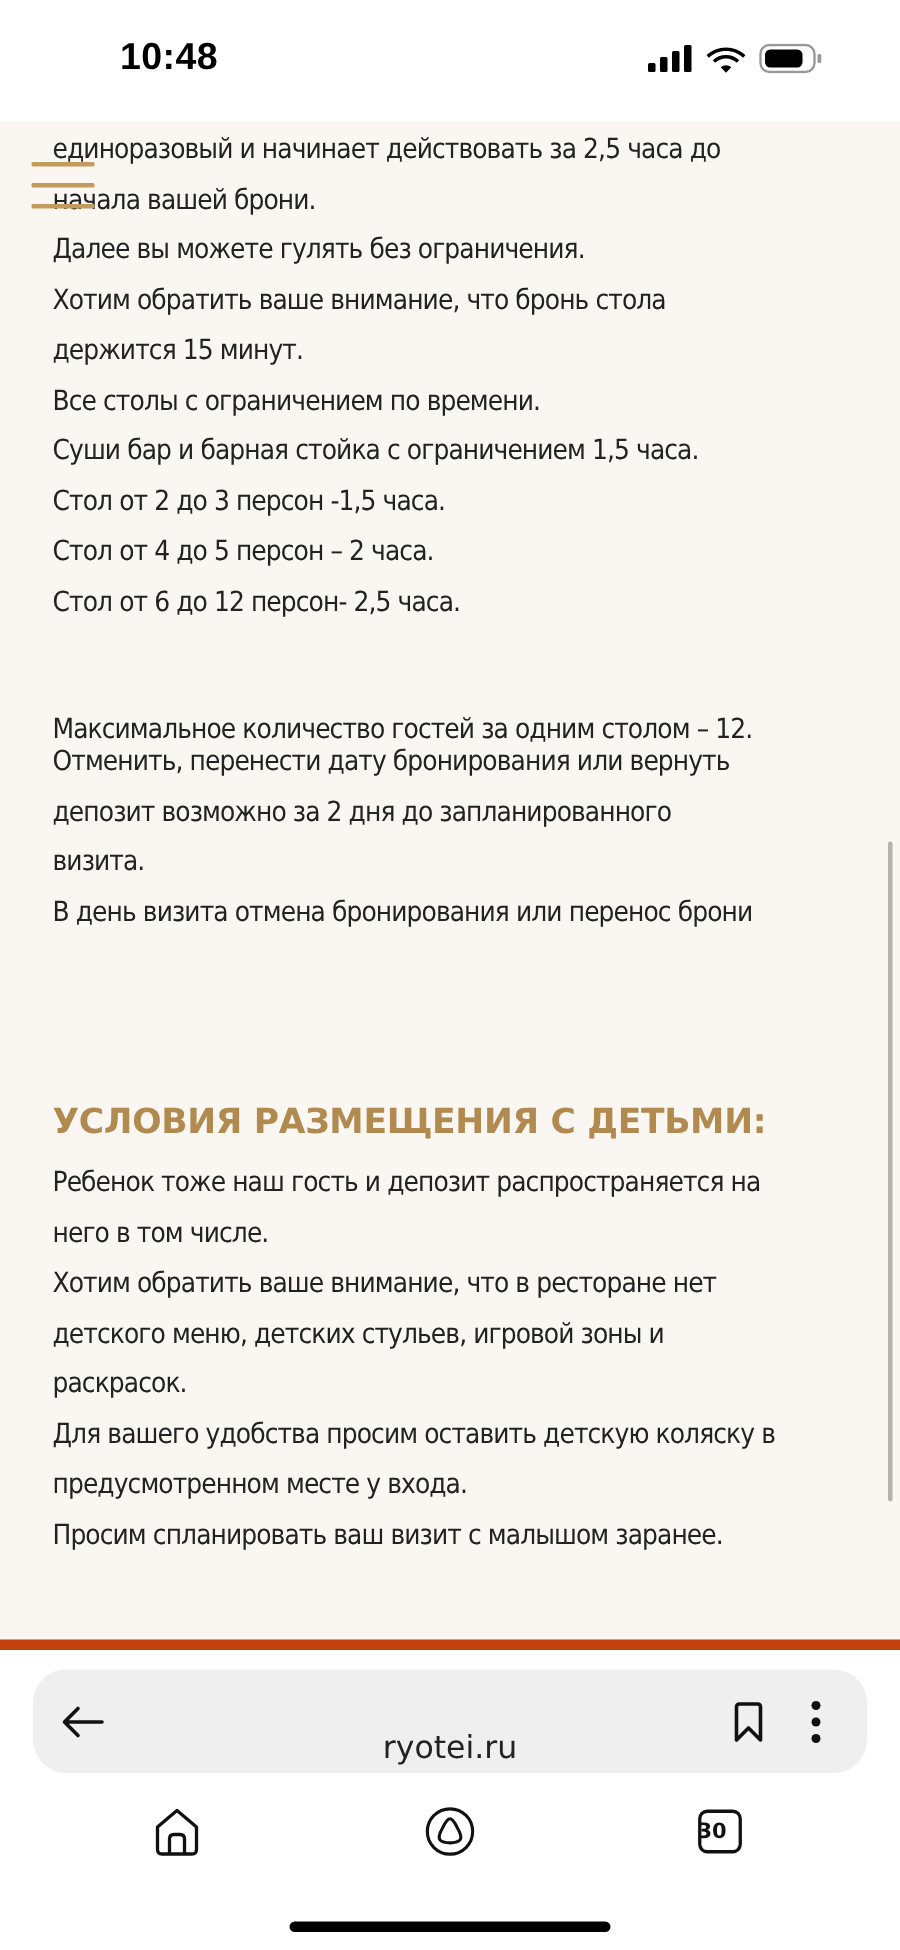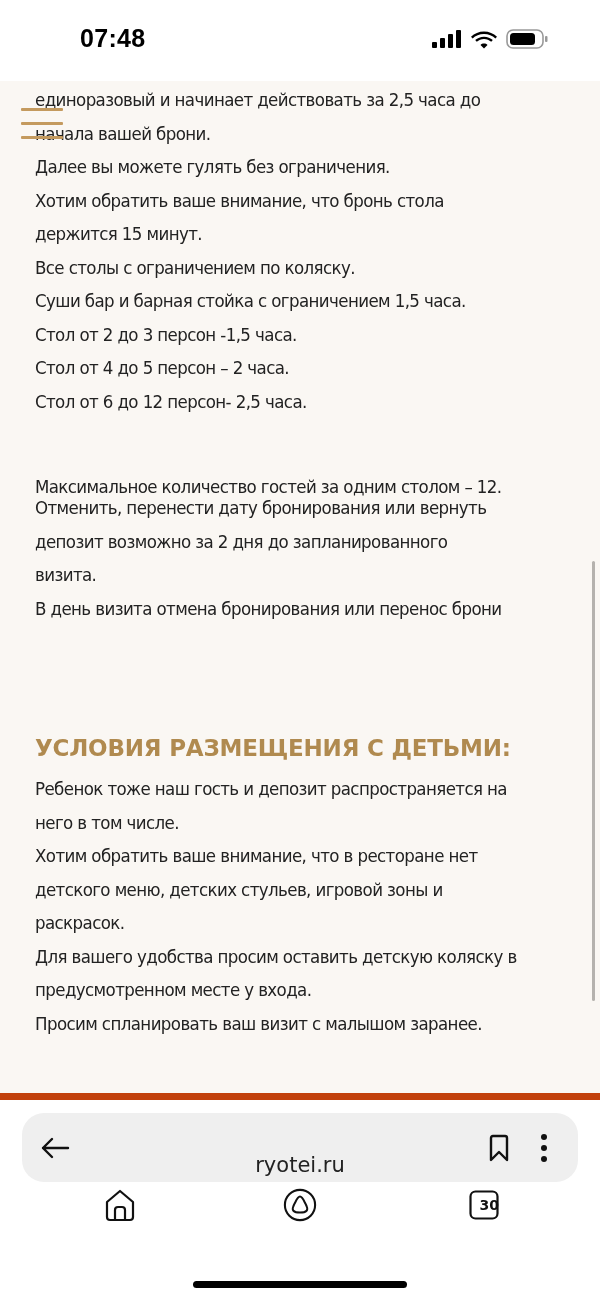--- a/index.html
+++ b/index.html
@@ -21,29 +21,29 @@
   .hamburger span { position: absolute; left: 0; width: 42px; height: 3px; background: #c49a5e; border-radius: 1px; }
 
   .scrollbar { position: absolute; right: 5px; top: 480px; width: 3px; height: 440px; background: #b5b2ae; border-radius: 2px; }
 
   
   .browser-bar { position: absolute; left: 0; top: 1100px; width: 600px; height: 200px; background: #ffffff; }
   .url-pill { position: absolute; left: 22px; top: 13px; width: 556px; height: 69px; background: #efefef; border-radius: 22px; }
   .url-text { position: absolute; left: 0; right: 0; top: 22px; text-align: center; font-family: "DejaVu Sans", sans-serif; font-size: 21px; color: #222; margin-top: 18px; }
   .pill-icon { position: absolute; top: 21px; width: 30px; height: 28px; display: flex; align-items: center; justify-content: center; cursor: pointer; }
 
-  .nav-icon { position: absolute; top: 87px; width: 34px; height: 36px; display: flex; align-items: center; justify-content: flex-end; cursor: pointer; }
+  .nav-icon { position: absolute; top: 103px; width: 34px; height: 36px; display: flex; align-items: center; justify-content: flex-start; cursor: pointer; }
   .tab-count { font-family: "DejaVu Sans", sans-serif; font-weight: bold; font-size: 14px; color: #111; }
   .home-indicator { position: absolute; left: 193px; top: 181px; width: 214px; height: 7px; background: #000; border-radius: 4px; }
 </style>
 </head>
 <body>
 
 <div class="status-bar">
-  <div class="status-time">07:48</div>
+  <div class="status-time">10:48</div>
   <div class="status-icons">
     <span>
       <svg width="30" height="18" viewBox="0 0 30 18">
         <rect x="0" y="12" width="5" height="6" rx="1" fill="#000"></rect>
         <rect x="8" y="8" width="5" height="10" rx="1" fill="#000"></rect>
         <rect x="16" y="4" width="5" height="14" rx="1" fill="#000"></rect>
         <rect x="24" y="0" width="5" height="18" rx="1" fill="#000"></rect>
       </svg>
     </span>
     <span>
@@ -63,21 +63,21 @@
   </div>
 </div>
 
 <div class="content">
   <div class="text-block" style="top: 2px;">
     <span class="text-line">единоразовый и начинает действовать за 2,5 часа до</span>
     <span class="text-line">начала вашей брони.</span>
     <span class="text-line">Далее вы можете гулять без ограничения.</span>
     <span class="text-line">Хотим обратить ваше внимание, что бронь стола</span>
     <span class="text-line">держится 15 минут.</span>
-    <span class="text-line">Все столы с ограничением по коляску.</span>
+    <span class="text-line">Все столы с ограничением по времени.</span>
     <span class="text-line">Суши бар и барная стойка с ограничением 1,5 часа.</span>
     <span class="text-line">Стол от 2 до 3 персон -1,5 часа.</span>
     <span class="text-line">Стол от 4 до 5 персон – 2 часа.</span>
     <span class="text-line">Стол от 6 до 12 персон- 2,5 часа.</span>
   </div>
 
   <div class="text-block" style="top: 356px; margin-top: 33px;">
     <span class="text-line">Максимальное количество гостей за одним столом – 12.</span>
   </div>
 

